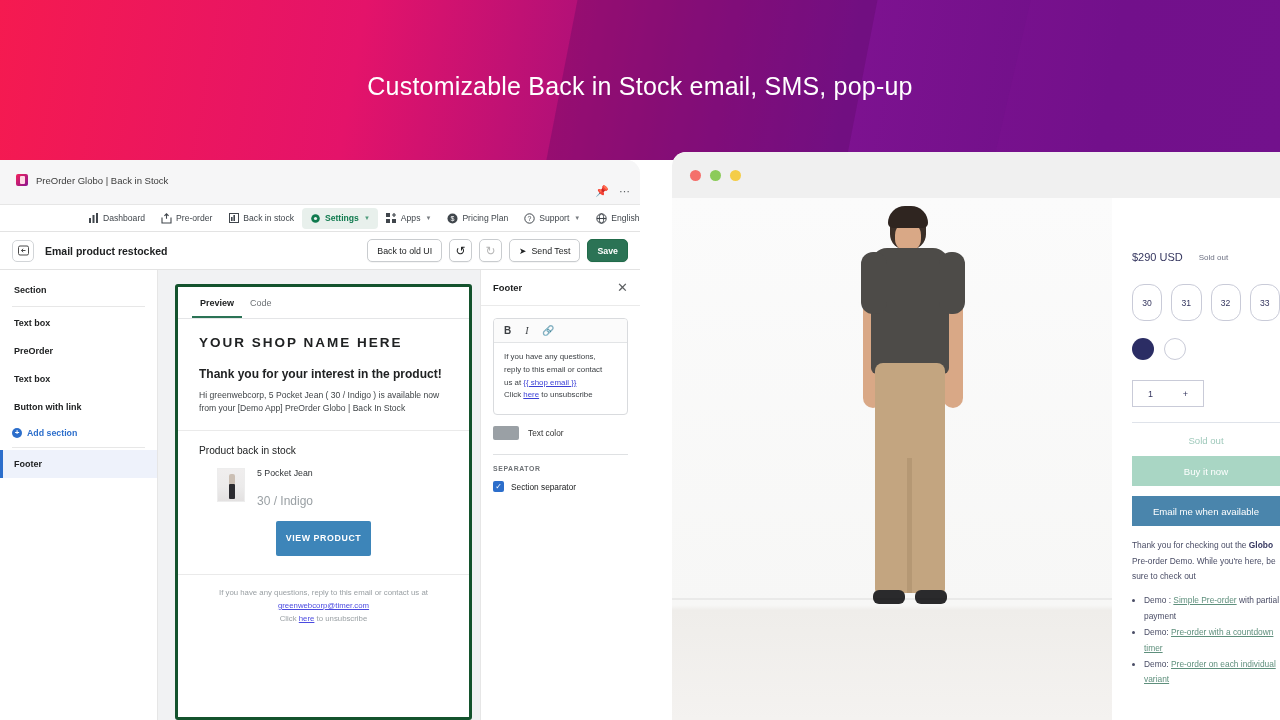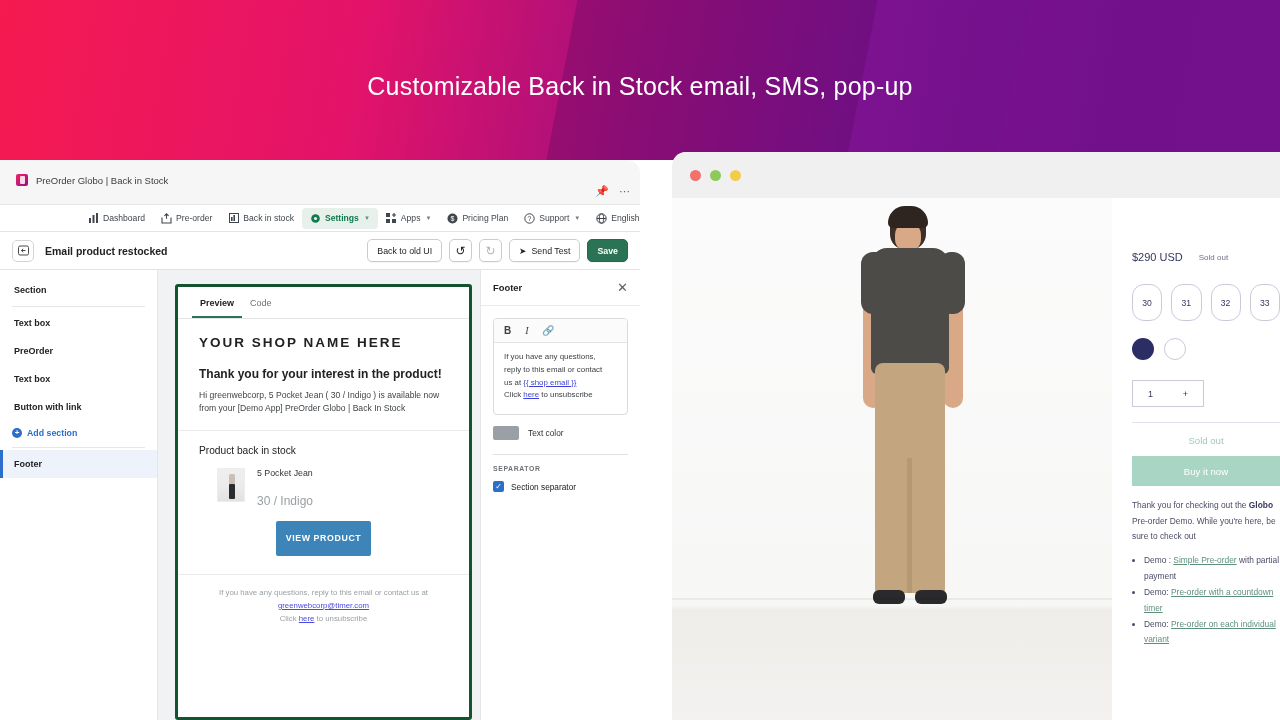--- a/index.html
+++ b/index.html
@@ -531,20 +531,21 @@
           <div class="swatch-circle"></div>
           <div class="swatch-ring"></div>
         </div>
         <div class="qty-box">
           <span>1</span>
           <span>+</span>
         </div>
         <div class="pi-divider"></div>
         <div class="pi-soldout-btn">Sold out</div>
         <div class="pi-buy">Buy it now</div>
+        <div class="pi-email">Email me when available</div>
         <div class="pi-desc">
           <span>Thank you for checking out the </span><b>Globo</b><span> Pre-order Demo. While you're here, be sure to check out</span>
         </div>
         <ul class="pi-list">
           <li><span>Demo : </span><a href="#">Simple Pre-order</a><span> with partial payment</span></li>
           <li><span>Demo: </span><a href="#">Pre-order with a countdown timer</a></li>
           <li><span>Demo: </span><a href="#">Pre-order on each individual variant</a></li>
         </ul>
       </div>
 

